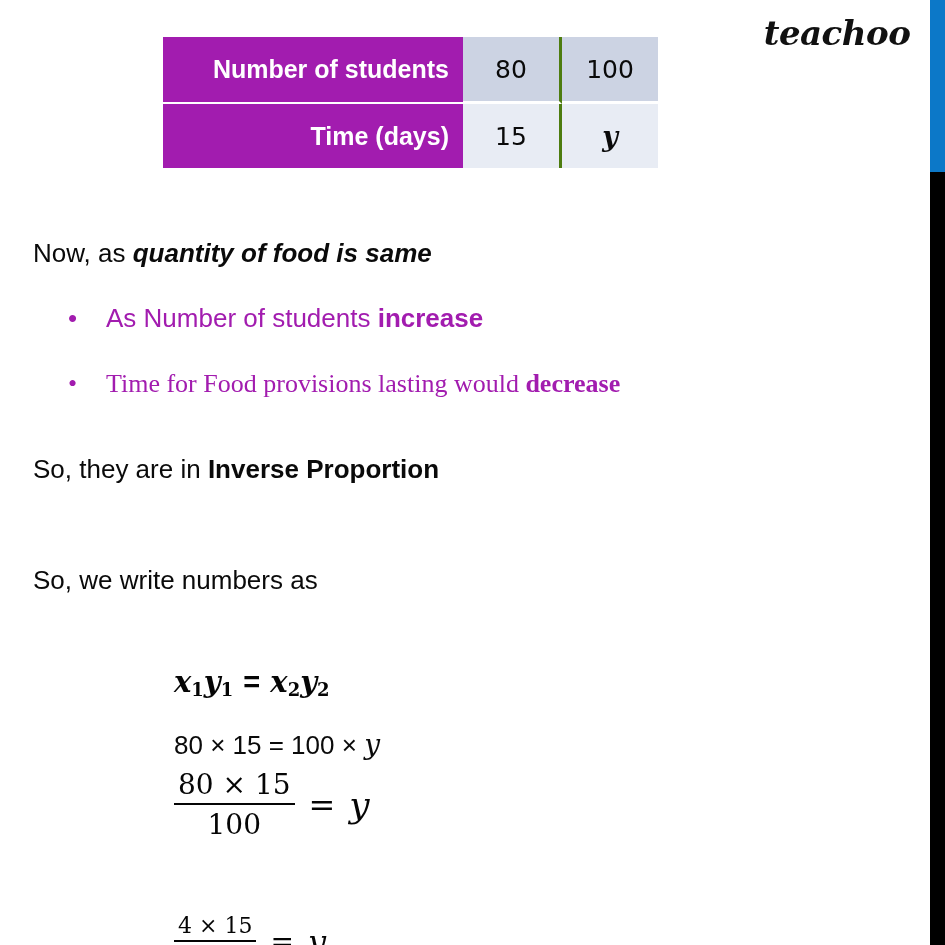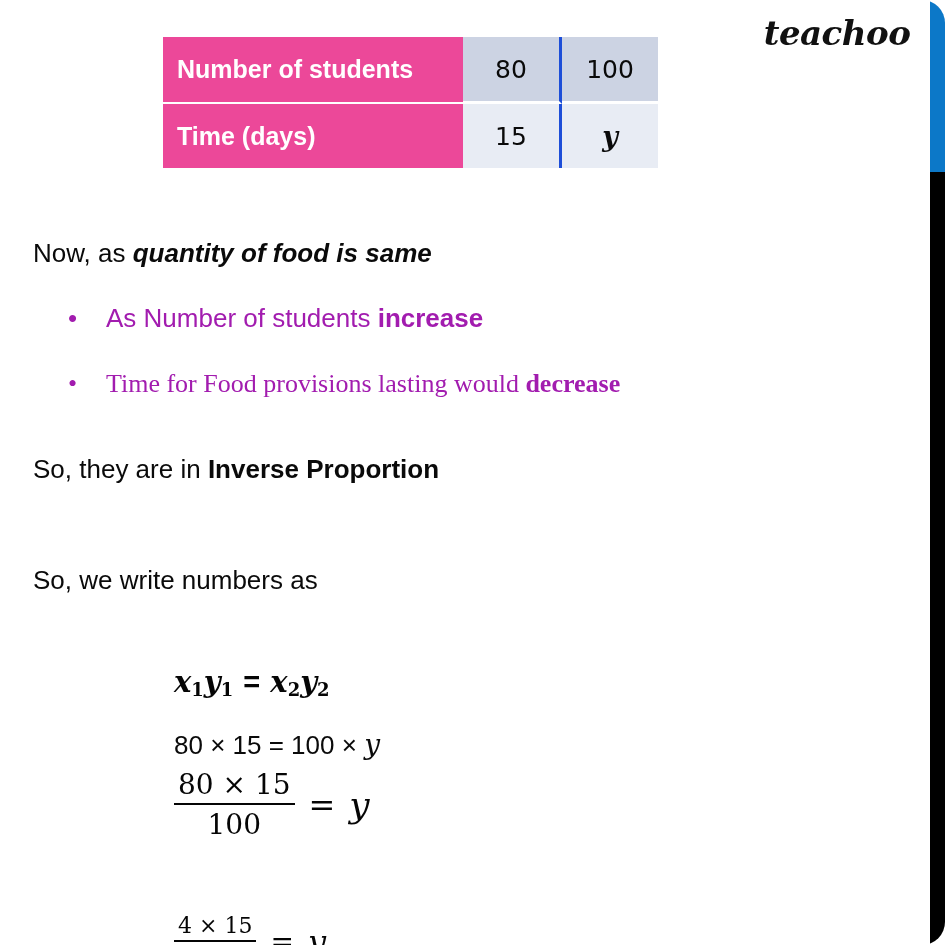--- a/index.html
+++ b/index.html
@@ -9,21 +9,20 @@
   }
   body {
     font-family: "Liberation Sans", sans-serif;
   }
   #slide {
     position: relative;
     width: 945px;
     height: 945px;
     background: #ffffff;
     overflow: hidden;
-    border-radius: 23px;
   }
 
   
   .edge-bar {
     position: absolute;
     right: 0;
     width: 15px;
   }
   #edge-blue { top: 0; height: 172px; background: #0c78c8; }
   #edge-black { top: 172px; bottom: 0; background: #000000; }
@@ -54,34 +53,35 @@
     table-layout: fixed;
   }
   #data-table td {
     height: 64px;
     padding: 0 14px;
     vertical-align: middle;
     font-size: 25px;
   }
   .th-cell {
     width: 272px;
-    background: #ec4899;
+    background: #a21caf;
     color: #ffffff;
     font-weight: bold;
     font-size: 25px;
     border-bottom: 2px solid #ffffff;
+    text-align: right;
   }
   #data-table tr:last-child .th-cell { border-bottom: none; }
   .val-cell {
     width: 68px;
     text-align: center;
     color: #0a0a0a;
     font-family: "DejaVu Sans", sans-serif;
     font-size: 26px;
-    border-right: 3px solid #1d4ed8;
+    border-right: 3px solid #4d7c0f;
     border-bottom: 3px solid #ffffff;
   }
   #data-table tr:last-child .val-cell { border-bottom: none; }
   #data-table tr:last-child .val-cell:last-child { border-right: none; }
   #data-table tr:first-child .val-cell:last-child { border-right: none; }
   .row-top .val-cell { background: #ccd3e3; }
   .row-bottom .val-cell { background: #e8ecf4; text-align: center; }
   .var-italic {
     font-family: "DejaVu Serif", serif;
     font-style: italic;

